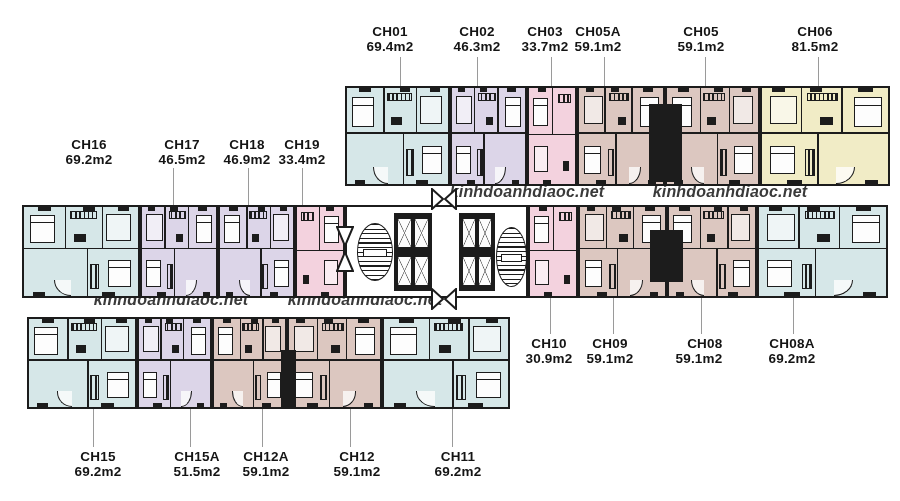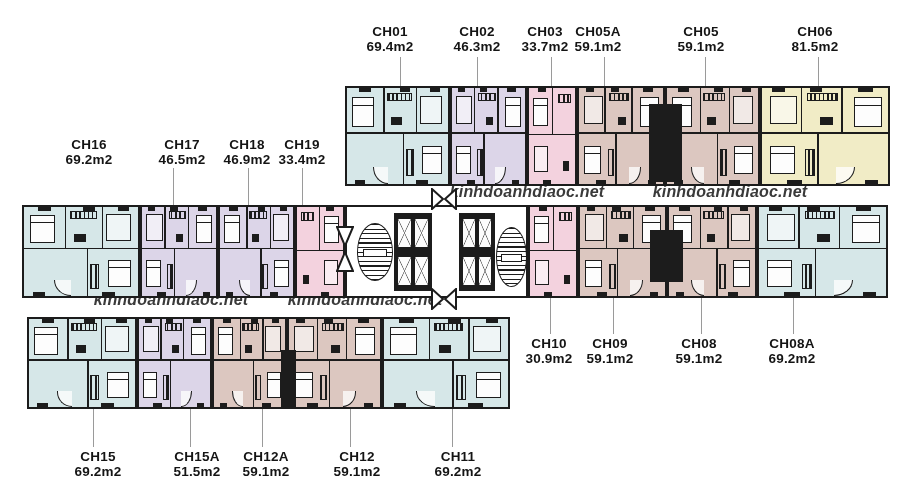--- a/index.html
+++ b/index.html
@@ -333,21 +333,21 @@
         <div class="bed" style="right: 6%; bottom: 10%; width: 20%; height: 30%;"></div>
         <div class="wardrobe" style="left: 58%; bottom: 8%; width: 8%; height: 28%;"></div>
         <div class="door" style="left: 26%; bottom: 0px; width: 15%; height: 18%;"></div>
         <div class="fixture" style="left: 12%; top: 0px; width: 12%; height: 4px;"></div>
         <div class="fixture" style="left: 52%; top: 0px; width: 10%; height: 4px;"></div>
         <div class="fixture" style="right: 8%; top: 0px; width: 10%; height: 4px;"></div>
         <div class="fixture" style="left: 8%; bottom: 0px; width: 10%; height: 4px;"></div>
         <div class="fixture" style="right: 20%; bottom: 0px; width: 12%; height: 4px;"></div>
       </div>
     </div>
-    <div class="label" style="left: 699px; top: 336px;">
+    <div class="label" style="left: 699px; top: 336px; text-align: right;">
       <div>CH08</div>
       <div>59.1m2</div>
     </div>
     <div class="leader" style="left: 701px; top: 298px; height: 36px;"></div>
     <div class="unit" style="left: 757px; top: 205px; width: 131px; height: 93px; background: rgb(214, 231, 232);">
       <div class="deco flip">
         <div class="dv" style="left: 36%; top: 0px; width: 1.4px; height: 46%;"></div>
         <div class="dv" style="left: 68%; top: 0px; width: 1.4px; height: 46%;"></div>
         <div class="dv" style="left: 0px; top: 46%; width: 100%; height: 1.4px;"></div>
         <div class="dv" style="left: 55%; top: 46%; width: 1.4px; height: 54%;"></div>

